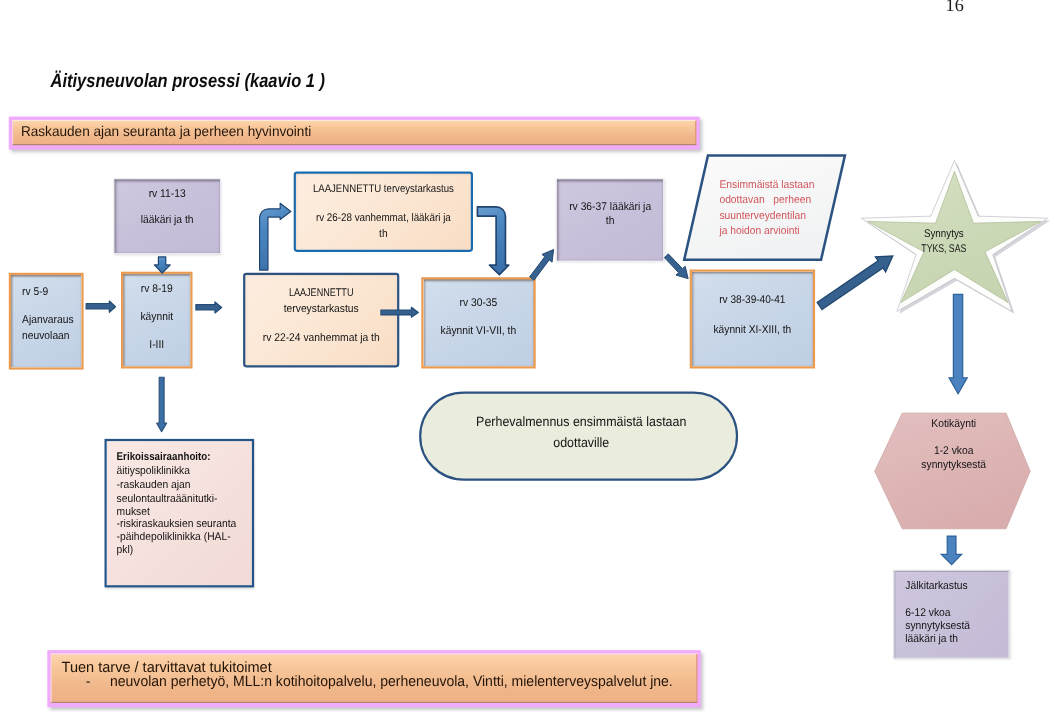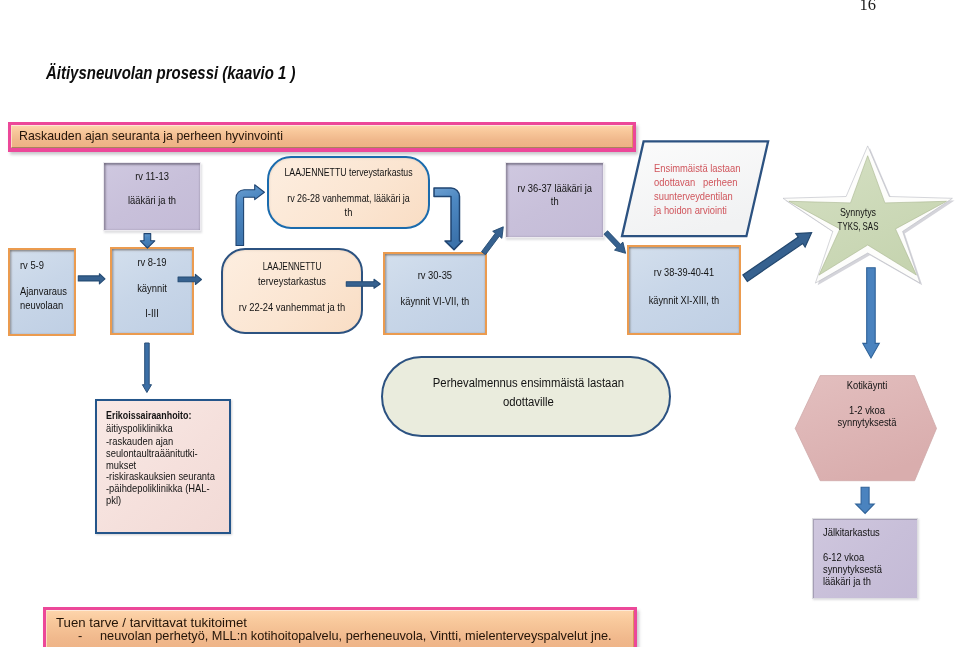--- a/index.html
+++ b/index.html
@@ -3,21 +3,21 @@
 <meta charset="utf-8">
 <style>
 html,body{margin:0;padding:0;}
 body{width:960px;height:647px;background:#fff;font-family:"Liberation Sans",sans-serif;position:relative;overflow:hidden;}
 
 .pg-num{position:absolute;left:859.6px;top:-5.5px;font-size:16.5px;color:#1c1c1c;font-family:"Liberation Serif",serif;}
 .title{position:absolute;left:46px;top:63px;font-size:17.5px;font-weight:bold;font-style:italic;color:#0d0d0d;
   white-space:nowrap;transform:scaleX(.855);transform-origin:left top;}
 
 
-.banner{position:absolute;background:#ec4899;box-shadow:2px 2.5px 3px rgba(120,122,128,.42);margin-top:16px;}
+.banner{position:absolute;background:#f0abfc;box-shadow:2px 2.5px 3px rgba(120,122,128,.42);}
 .banner .inner{position:absolute;left:3px;top:3.1px;right:3px;bottom:4.2px;
   background:linear-gradient(180deg,#fdd4ab 0%,#f8c89b 25%,#f0b88c 65%,#eeb184 100%);
   border-top:1px solid #fde9d7;border-left:1px solid #fbdcc0;
   border-right:1px solid #d9965c;border-bottom:1.5px solid #a9825d;box-sizing:border-box;}
 .banner .txt{position:absolute;color:#231408;font-size:12.9px;white-space:nowrap;
   transform:scaleX(.959);transform-origin:left top;}
 
 
 .node{position:absolute;box-sizing:border-box;}
 .node .t{position:absolute;left:0;right:0;text-align:center;color:#131313;white-space:nowrap;
@@ -29,21 +29,21 @@
   border:1.4px solid #eceaef;
   box-shadow:inset 0 2px 2px rgba(86,80,98,.55), inset 2px 0 2px rgba(86,80,98,.38), 1px 1.5px 2px rgba(150,150,158,.3);}
 
 
 .obox{background:linear-gradient(150deg,#d3dfed 0%,#c8d6e8 45%,#bfcfe4 100%);
   border:2.5px solid #eb9b4f;
   box-shadow:inset 0 1.6px 1.6px rgba(92,84,76,.55), inset 1.6px 0 1.6px rgba(92,84,76,.35);}
 
 
 .peach{background:linear-gradient(135deg,#fdeee0 0%,#fbe5d1 60%,#f9ddc4 100%);
-  border:2.6px solid #2c5280;border-radius:24px;box-shadow:inset .5px .5px 2px rgba(150,130,110,.2);}
+  border:2.6px solid #2c5280;border-radius:3px;box-shadow:inset .5px .5px 2px rgba(150,130,110,.2);}
 .peach-bright{border-color:#1a6bad !important;border-width:2.8px !important;}
 
 svg.ov{position:absolute;left:0;top:0;width:960px;height:647px;}
 </style>
 </head>
 <body>
 
 <div class="pg-num">16</div>
 <div class="title">Äitiysneuvolan prosessi (kaavio 1 )</div>
 
@@ -74,21 +74,21 @@
   <div class="t" style="top:20.1px;font-size:10.2px;">rv 36-37 lääkäri ja</div>
   <div class="t" style="top:33.5px;font-size:10.2px;">th</div>
 </div>
 
 <div class="node obox" style="left:8.3px;top:247.8px;width:68px;height:88px;">
   <div class="t tl" style="top:10px;left:9.6px;font-size:10.2px;">rv 5-9</div>
   <div class="t tl" style="top:36.5px;left:9.6px;font-size:10.2px;">Ajanvaraus</div>
   <div class="t tl" style="top:50.6px;left:9.6px;font-size:10.2px;">neuvolaan</div>
 </div>
 
-<div class="node obox" style="left:110.4px;top:247.3px;width:84px;height:88px;padding-left:44px;">
+<div class="node obox" style="left:110.4px;top:247.3px;width:65px;height:88px;padding-left:44px;">
   <div class="t" style="top:8.1px;font-size:10.2px;">rv 8-19</div>
   <div class="t" style="top:34px;font-size:10.2px;">käynnit</div>
   <div class="t" style="top:58.4px;font-size:10.2px;">I-III</div>
 </div>
 
 <div class="node peach" style="left:221px;top:248.3px;width:142px;height:85.3px;">
   <div class="t" style="top:11.2px;font-size:10.2px;transform:scaleX(.81);">LAAJENNETTU</div>
   <div class="t" style="top:25.3px;font-size:10.2px;transform:scaleX(.918);">terveystarkastus</div>
   <div class="t" style="top:51.8px;font-size:10.2px;">rv 22-24 vanhemmat ja th</div>
 </div>

